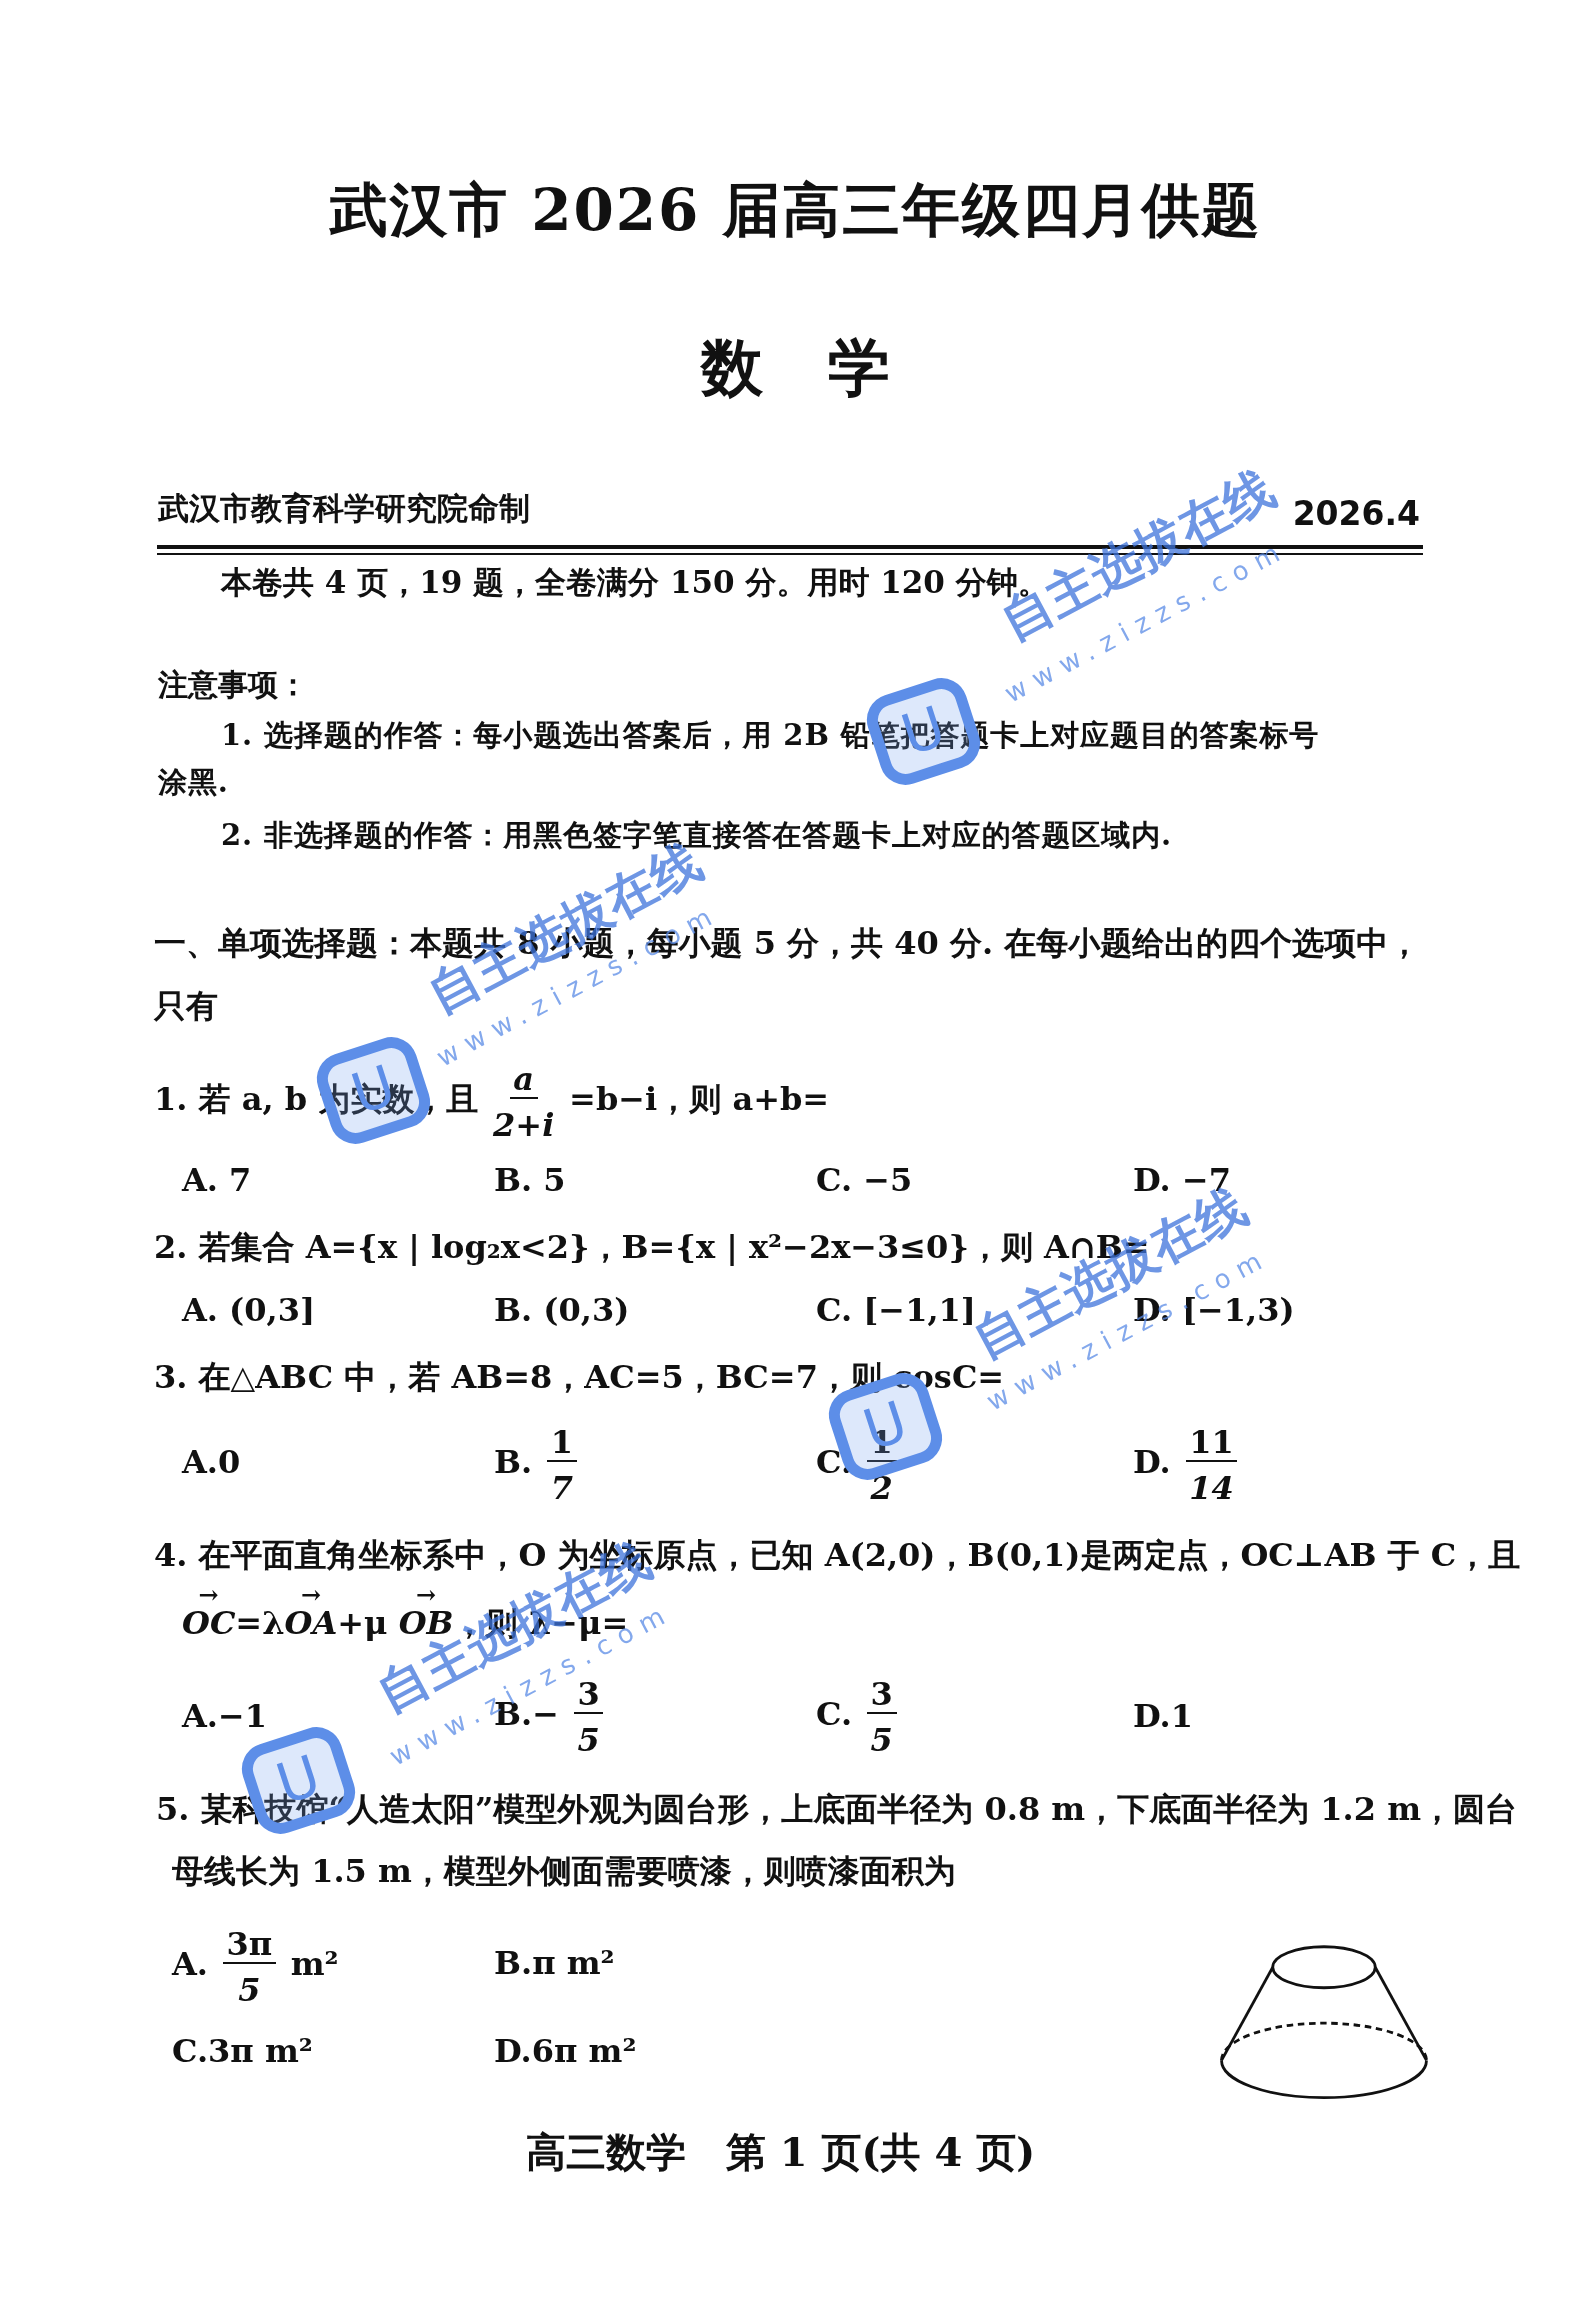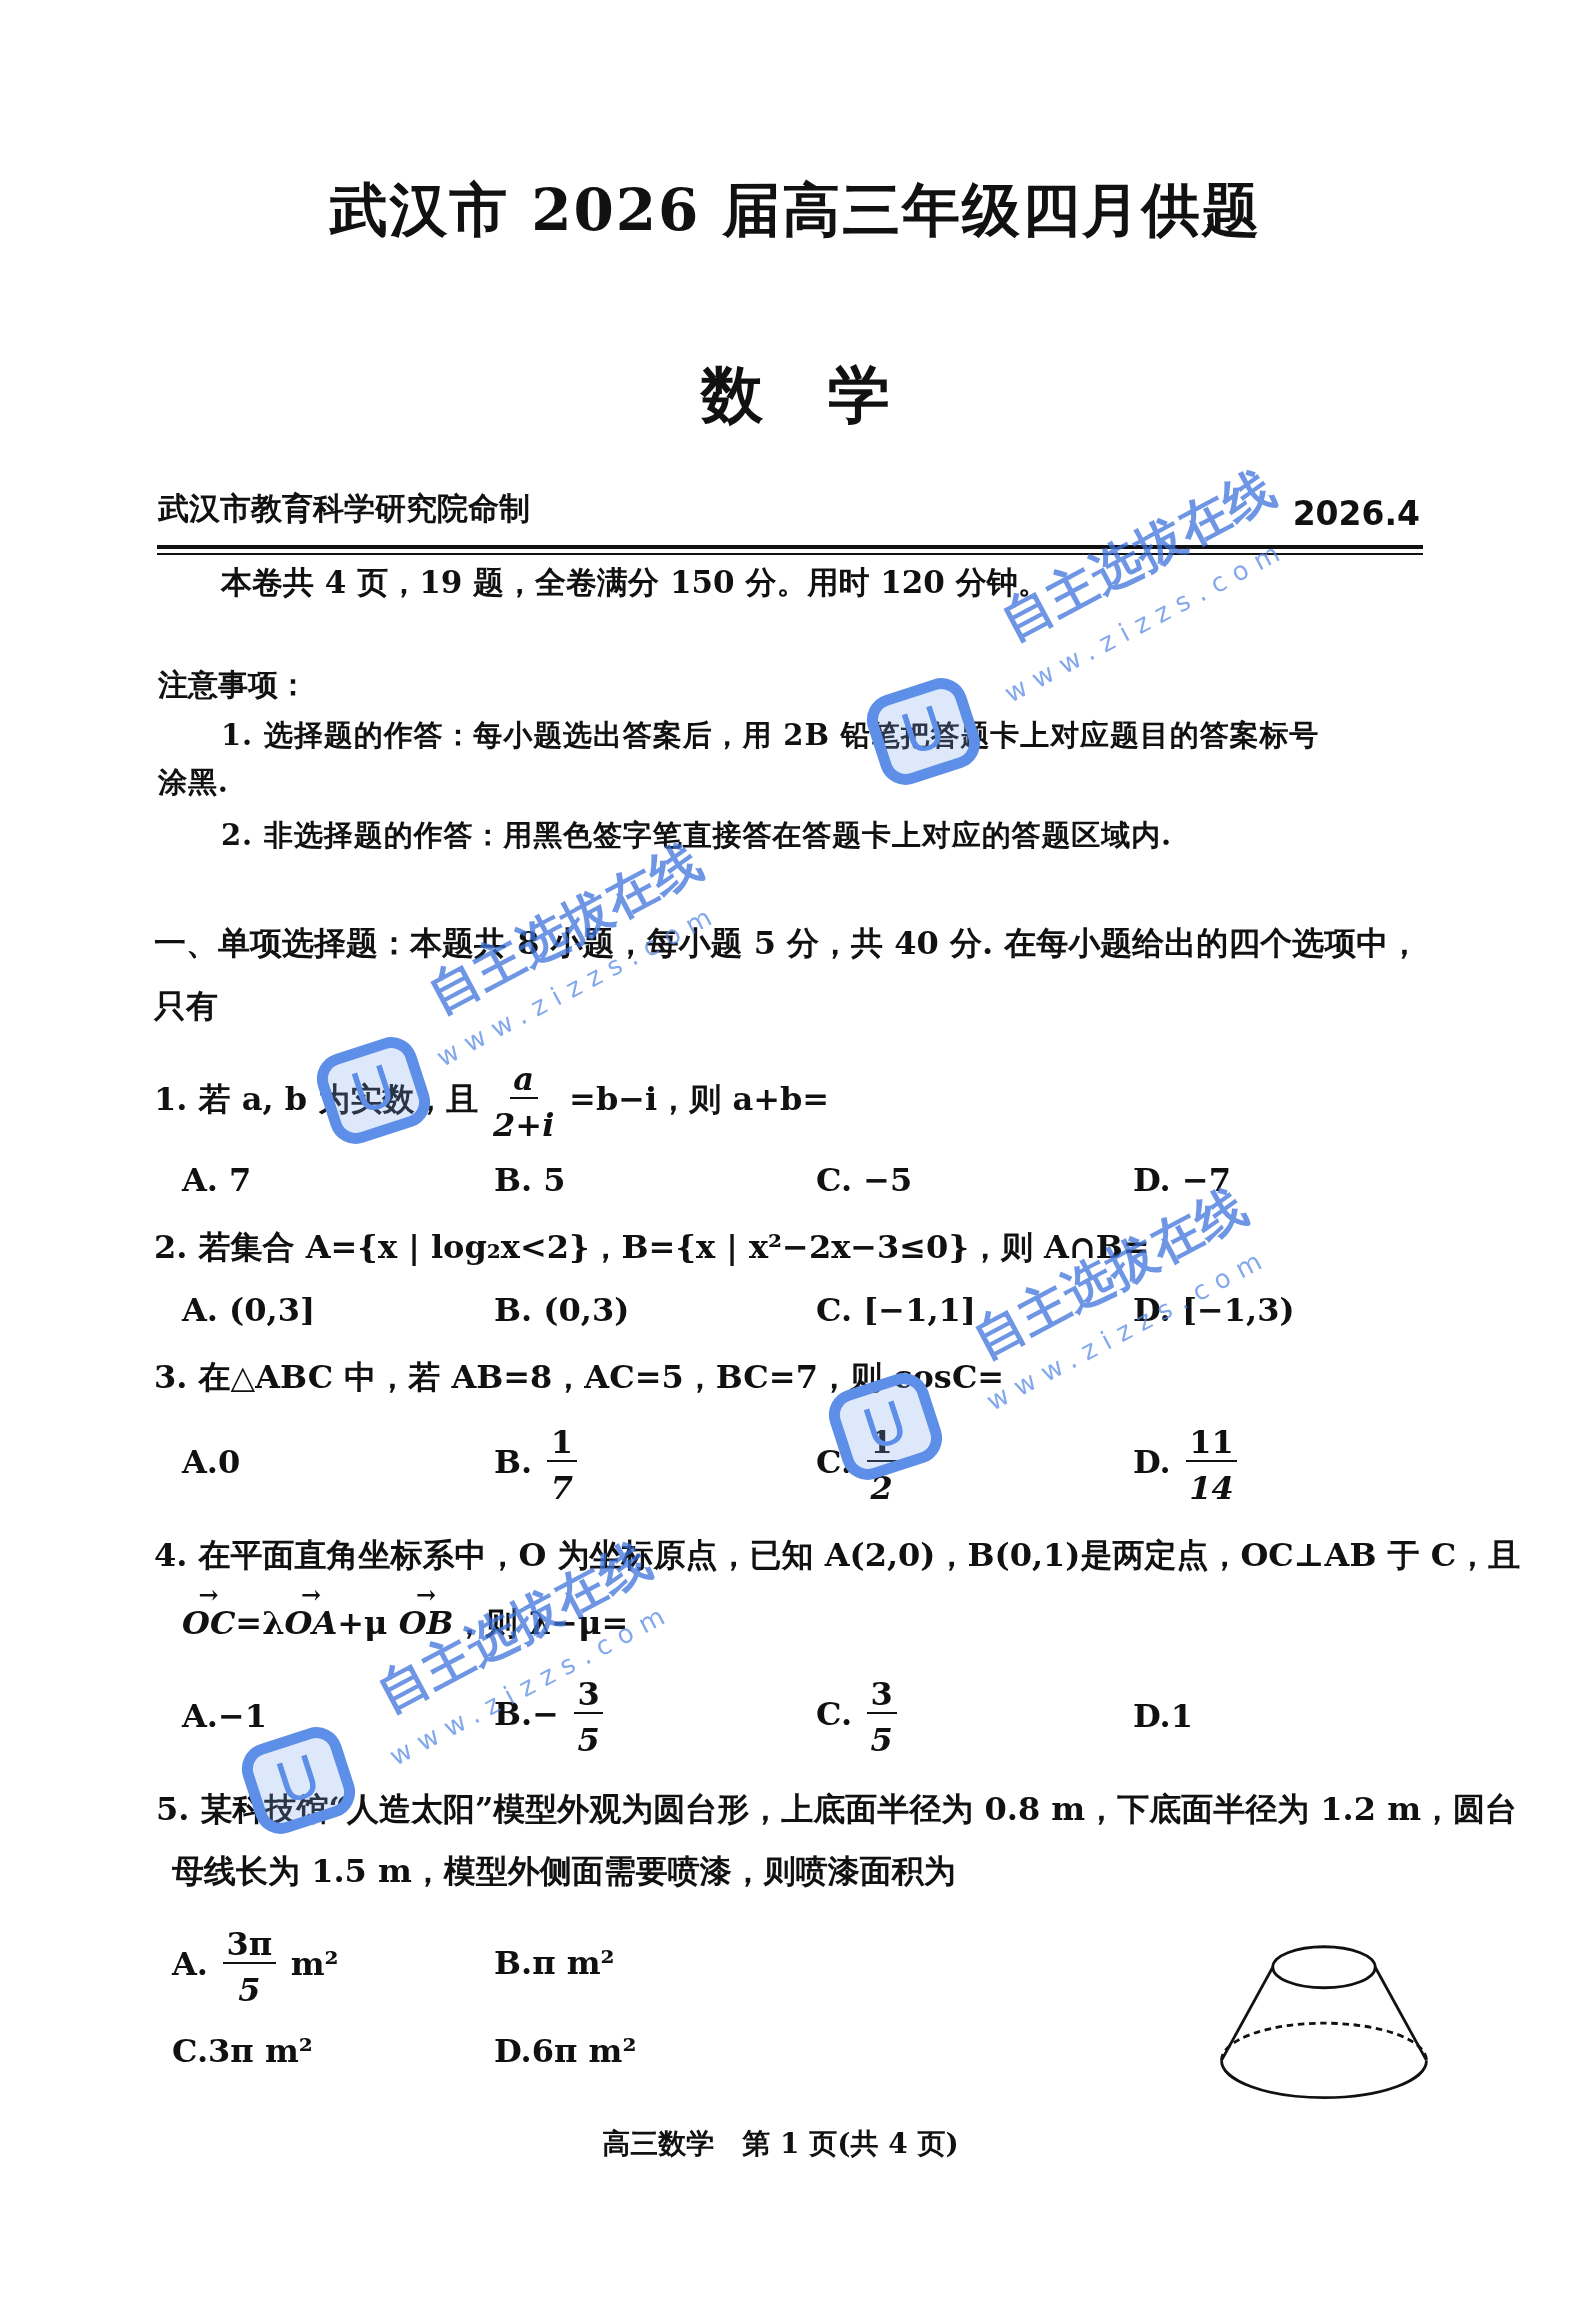--- a/index.html
+++ b/index.html
@@ -1,36 +1,36 @@
 <!DOCTYPE html>
 <html style="font-size:15px"><head>
 <meta charset="utf-8">
 <style>
   html, body { margin:0; padding:0; background:#ffffff; }
   body { width:1591px; height:2317px; position:relative; overflow:hidden;
          font-family:"DejaVu Serif","Liberation Serif",serif; color:#111; }
   .abs { position:absolute; }
   .title { left:0; width:1591px; top:172px; text-align:center; font-size:58px; font-weight:bold; letter-spacing:1.9px; }
-  .subject { left:0; width:1591px; top:326px; text-align:center; font-size:62px; font-weight:bold; letter-spacing:65px; text-indent:65px;margin-top:27px; }
+  .subject { left:0; width:1591px; top:326px; text-align:center; font-size:62px; font-weight:bold; letter-spacing:65px; text-indent:65px; }
   .issuer { left:158px; top:488px; font-size:31px; font-weight:bold; }
   .date { right:171px; top:494px; font-size:33px; font-weight:bold; font-family:"DejaVu Sans","Liberation Sans",sans-serif; }
   .rule1 { left:157px; width:1266px; top:545px; height:3.7px; background:#111; }
   .rule2 { left:157px; width:1266px; top:553px; height:1.9px; background:#111; }
   .intro { left:221px; top:562px; font-size:31px; font-weight:bold; }
   .notice-h { left:158px; top:665px; font-size:30px; font-weight:bold; }
   .note { font-size:29px; font-weight:bold; letter-spacing:0.9px; }
   .section { left:154px; top:912px; font-size:32px; font-weight:bold; width:1277px; line-height:63px; }
   .q { font-size:32px; font-weight:bold; }
   .opt { font-size:32px; font-weight:bold; }
   .frac { display:inline-flex; flex-direction:column; align-items:center; vertical-align:middle; line-height:1; margin:0 3.7px; }
   .frac .num { border-bottom:2.8px solid #111; padding:0 3.7px 1.9px; }
   .frac .den { padding-top:10px;font-style:italic; }
   .vec { position:relative; display:inline-block; }
   .vec::before { content:"→"; position:absolute; top:-24px; left:0; width:100%; text-align:center; font-size:24px; }
-  .footer { left:0; width:1561px; top:2125px; text-align:center; font-size:28px; font-weight:bold; }
+  .footer { left:0; width:1561px; top:2125px; text-align:center; font-size:40px; font-weight:bold; }
   .wm { color:#4a7fe0; opacity:0.75; font-weight:bold; }
   .wm-logo { width:103px; height:93px; border:11.2px solid #5d8ee8; border-radius:26px; transform:rotate(-18deg);
              background:rgba(120,165,240,0.25); box-sizing:border-box; }
   .wm-logo::after { content:"U"; display:block; text-align:center; font-size:56px; color:#5d8ee8; font-family:"DejaVu Sans",sans-serif; line-height:70px; }
   .wm-text { font-size:50px; transform:rotate(-28deg); color:#3e74dc; font-family:"DejaVu Serif",serif; }
   .wm-url { font-size:26px; transform:rotate(-28deg); color:#5a8be6; letter-spacing:9.3px; font-family:"DejaVu Sans",sans-serif; font-weight:normal; }
 </style>
 </head>
 <body>
 

